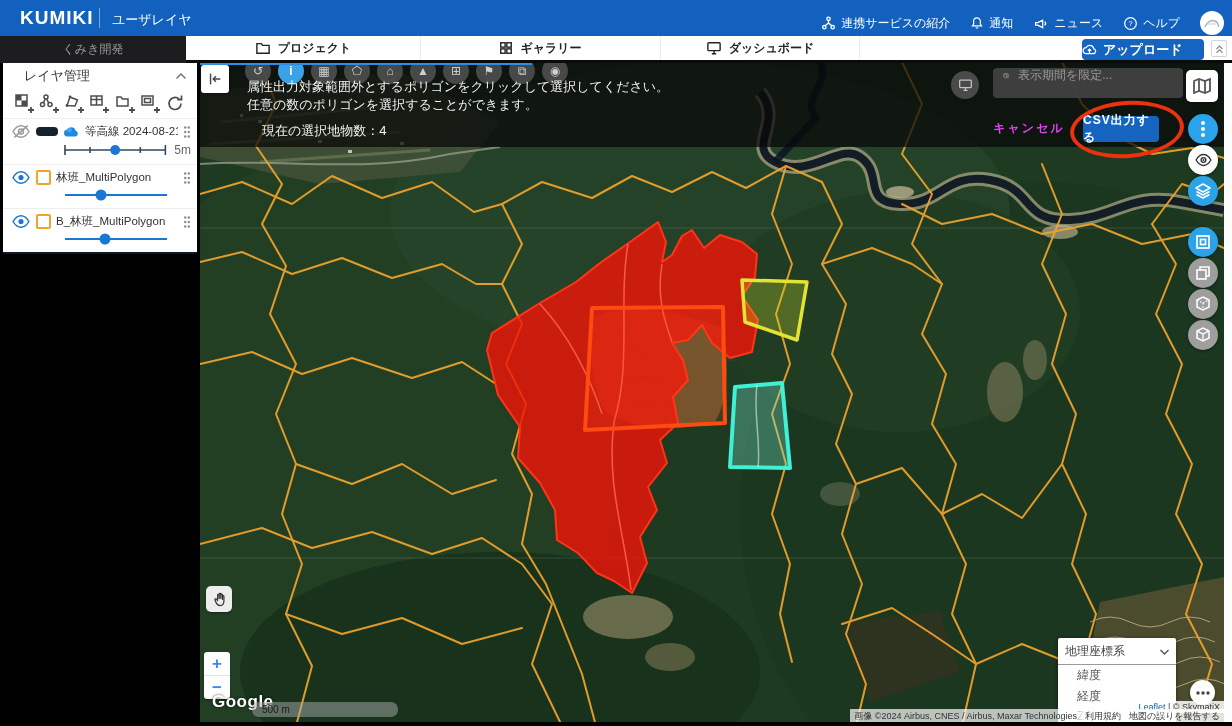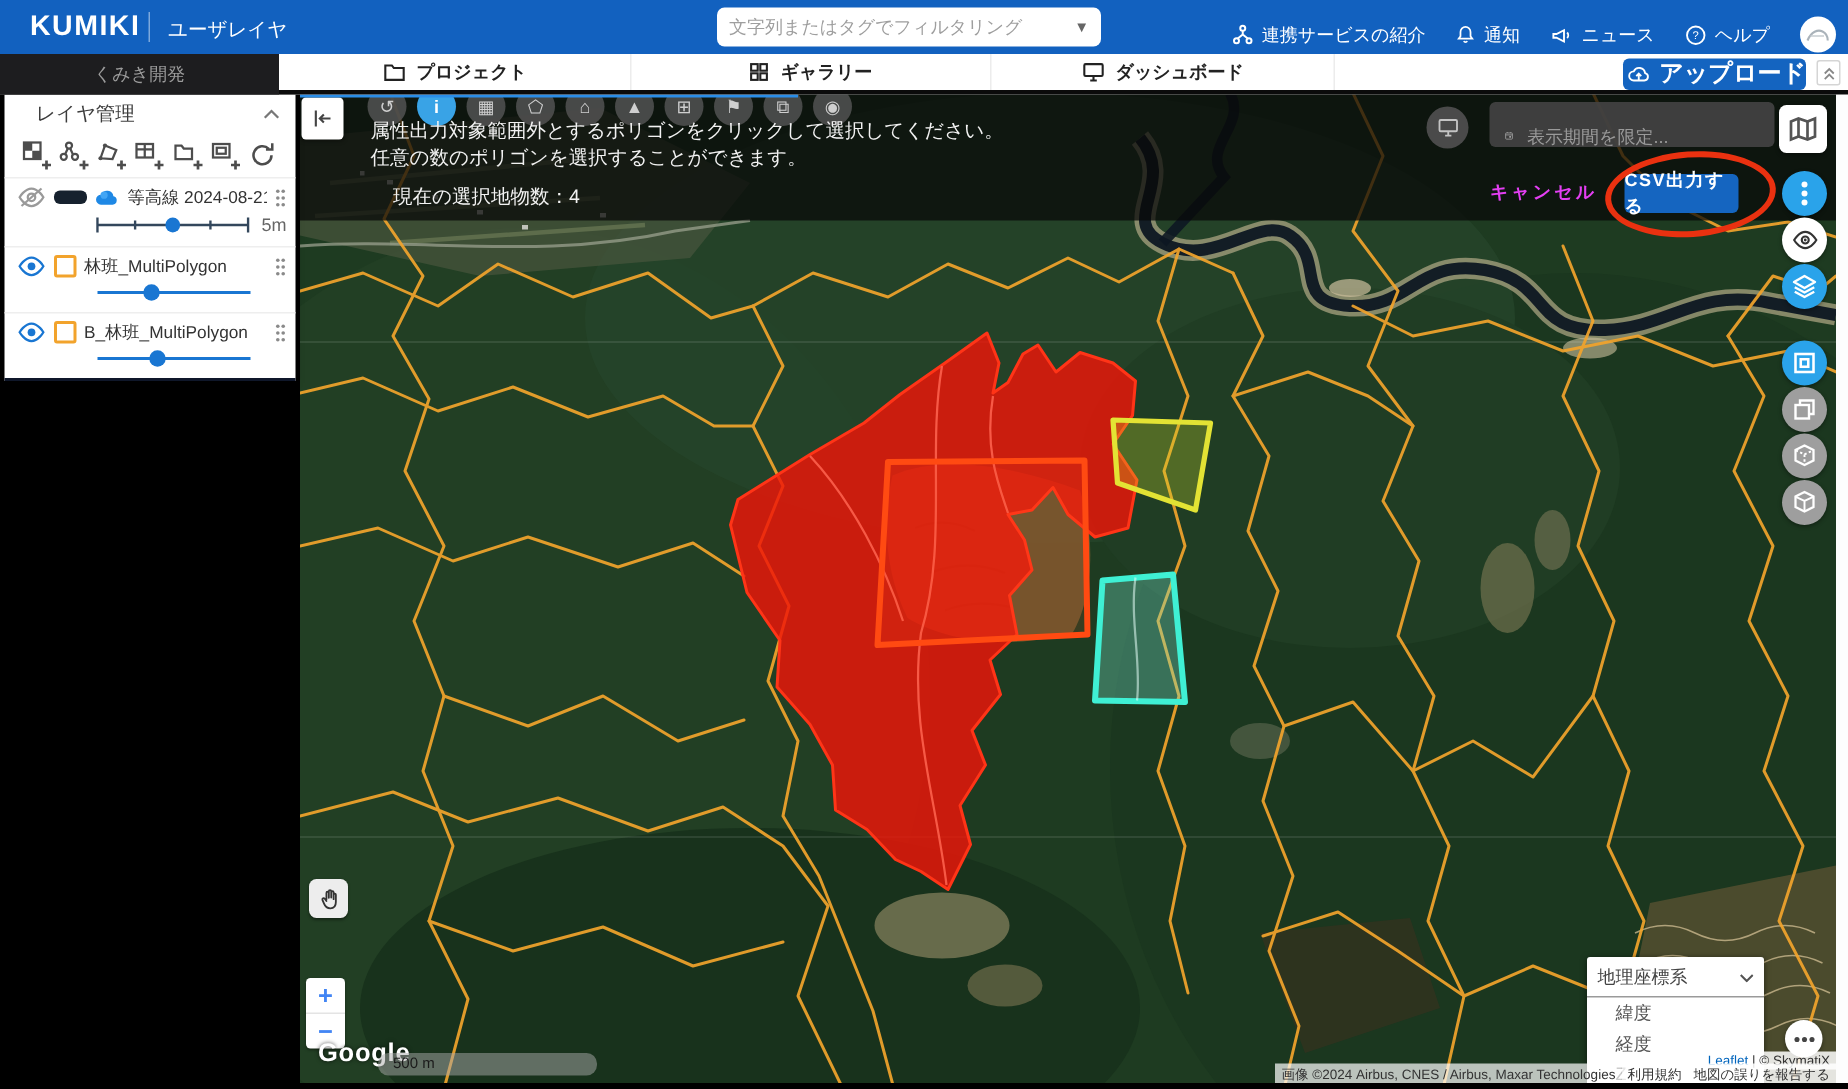--- a/index.html
+++ b/index.html
@@ -17,22 +17,22 @@
   .caret { color:#666; font-size:10px; }
   .hdr-nav { position:absolute; right:8px; top:0; height:46px; display:flex; align-items:center; gap:20px; }
   .hdr-item { display:flex; align-items:center; gap:5px; color:#fff; font-size:12px; cursor:pointer; white-space:nowrap; }
   .avatar { width:24px; height:24px; border-radius:50%; background:#fff; display:flex; align-items:center; justify-content:center; overflow:hidden; }
 
   
   .tabbar { position:absolute; left:0; top:36px; width:1232px; height:27px; background:#fff; border-bottom:3px solid #0b0b0b; z-index:25; }
   .tab-dark { position:absolute; left:0; top:0; width:186px; height:27px; background:#1d1d1f; color:#9b9b9b; font-size:12px; display:flex; align-items:center; justify-content:center; }
   .tab { position:absolute; top:0; height:24px; display:flex; align-items:center; justify-content:center; gap:7px; font-size:12px; font-weight:bold; color:#222; cursor:pointer; background:#fff; }
   .tab.b { border-left:1px solid #ececec; }
-  .t1 { left:186px; width:234px; } .t2 { left:420px; width:240px; } .t3 { left:660px; width:230px; border-right:1px solid #ececec; }
-  .upload-btn { position:absolute; left:1082px; top:3px; width:122px; height:21px; background:#1464c0; border-radius:4px; color:#fff; font-size:16px; font-weight:bold; display:flex; align-items:center; justify-content:flex-end; gap:6px; cursor:pointer; }
+  .t1 { left:186px; width:234px; } .t2 { left:420px; width:240px; } .t3 { left:660px; width:200px; border-right:1px solid #ececec; }
+  .upload-btn { position:absolute; left:1082px; top:3px; width:122px; height:21px; background:#1464c0; border-radius:4px; color:#fff; font-size:13px; font-weight:bold; display:flex; align-items:center; justify-content:flex-start; gap:6px; cursor:pointer; }
   .collapse-up { position:absolute; left:1211px; top:4px; width:16px; height:17px; background:#fff; border:1px solid #d5d5d5; border-radius:2px; display:flex; align-items:center; justify-content:center; cursor:pointer; }
 
   
   .panel { position:absolute; left:3px; top:63px; width:194px; background:#fff; z-index:20; box-shadow:0 1px 4px rgba(0,0,0,.5); }
   .panel-hd { height:26px; display:flex; align-items:center; padding:0 10px 0 21px; }
   .panel-hd .ttl { font-size:13px; color:#3c3c3c; flex:1; }
   .panel-tools { height:30px; display:flex; align-items:center; justify-content:space-between; padding:0 10px; border-bottom:1px solid #eee; }
   .ptool { width:23px; height:23px; display:flex; align-items:center; justify-content:center; cursor:pointer; }
   .lrow { position:relative; border-bottom:1px solid #eee; padding:5px 6px 6px 8px; }
   .lrow-top { display:flex; align-items:center; gap:5px; }
@@ -48,21 +48,21 @@
   .map svg.base { position:absolute; left:0; top:0; z-index:1; }
   .progress { position:absolute; left:0; top:0; width:332px; height:3px; background:#2a8de8; z-index:8; }
   .band { position:absolute; left:0; top:0; width:100%; height:85px; background:rgba(8,8,8,.74); z-index:3; }
   .toolcirc { position:absolute; top:-4px; width:26px; height:26px; border-radius:50%; background:rgba(82,82,82,.85); color:#cfcfcf; font-size:12px; display:flex; align-items:center; justify-content:center; z-index:4; cursor:pointer; }
   .toolcirc.sel { background:#39a3e6; color:#fff; font-weight:bold; }
   .ov-text { position:absolute; color:#f2f2f2; font-size:13px; z-index:5; white-space:nowrap; }
   .cancel { position:absolute; left:786px; top:58px; width:86px; text-align:center; color:#e33ff2; font-size:12px; font-weight:bold; letter-spacing:2px; z-index:6; cursor:pointer; }
   .csv-btn { position:absolute; left:883px; top:54px; width:76px; height:26px; background:#1565c0; border-radius:4px; color:#fff; font-size:12px; font-weight:bold; display:flex; align-items:center; justify-content:center; letter-spacing:1px; z-index:6; cursor:pointer; }
   .annot { position:absolute; left:870px; top:39px; width:114px; height:57px; border:4px solid #ea3110; border-radius:50%; transform:rotate(-4deg); z-index:7; pointer-events:none; }
   .monitor-circ { position:absolute; left:751px; top:9px; width:28px; height:28px; border-radius:50%; background:#4a4a4a; display:flex; align-items:center; justify-content:center; z-index:4; cursor:pointer; }
-  .datebox { position:absolute; left:793px; top:6px; width:190px; height:30px; background:rgba(66,66,66,.92); border-radius:4px; display:flex; align-items:flex-end; gap:9px; padding:0 10px; z-index:4; }
+  .datebox { position:absolute; left:793px; top:6px; width:190px; height:30px; background:rgba(66,66,66,.92); border-radius:4px; display:flex; align-items:flex-start; gap:9px; padding:0 10px; z-index:4; }
   .datebox input { flex:1; background:transparent; border:none; outline:none; font-size:12px; color:#ddd; }
   .datebox input::placeholder { color:#9a9a9a; }
 
   .ctl-sq { position:absolute; left:986px; top:8px; width:32px; height:32px; background:#fff; border-radius:5px; box-shadow:0 1px 3px rgba(0,0,0,.4); display:flex; align-items:center; justify-content:center; z-index:6; cursor:pointer; }
   .circ { position:absolute; left:988px; width:30px; height:30px; border-radius:50%; display:flex; align-items:center; justify-content:center; z-index:6; cursor:pointer; box-shadow:0 1px 3px rgba(0,0,0,.4); }
   .c-blue { background:#2aa3ea; } .c-white { background:#fff; } .c-gray { background:#9e9e9e; }
 
   .hand-btn { position:absolute; left:6px; top:524px; width:26px; height:26px; background:#ededed; border-radius:5px; display:flex; align-items:center; justify-content:center; z-index:6; cursor:pointer; box-shadow:0 1px 2px rgba(0,0,0,.4); }
   .zoomctl { position:absolute; left:4px; top:590px; width:26px; height:47px; background:#fff; border-radius:3px; z-index:6; box-shadow:0 1px 2px rgba(0,0,0,.4); display:flex; flex-direction:column; }
   .zbtn { flex:1; display:flex; align-items:center; justify-content:center; color:#4285f4; font-size:17px; font-weight:bold; cursor:pointer; }
@@ -88,24 +88,20 @@
 </style>
 </head>
 <body>
 
 <div class="screen">
 
   <div class="header">
     <div class="logo">KUMIKI</div>
     <div class="hdr-div"></div>
     <div class="workspace">ユーザレイヤ</div>
-    <div class="searchbox">
-      <input type="text" placeholder="文字列またはタグでフィルタリング" style="">
-      <span class="caret">▼</span>
-    </div>
     <div class="hdr-nav">
       <div class="hdr-item">
         <svg class="ic" width="15" height="16" viewBox="0 0 18 18">
             <g fill="none" stroke="#fff" stroke-width="1.6">
               <circle cx="9" cy="4" r="2"></circle>
               <circle cx="4" cy="14" r="2"></circle>
               <circle cx="14" cy="14" r="2"></circle>
               <path d="M9 6v3M9 9l-4 3.2M9 9l4 3.2"></path>
             </g>
           </svg>

